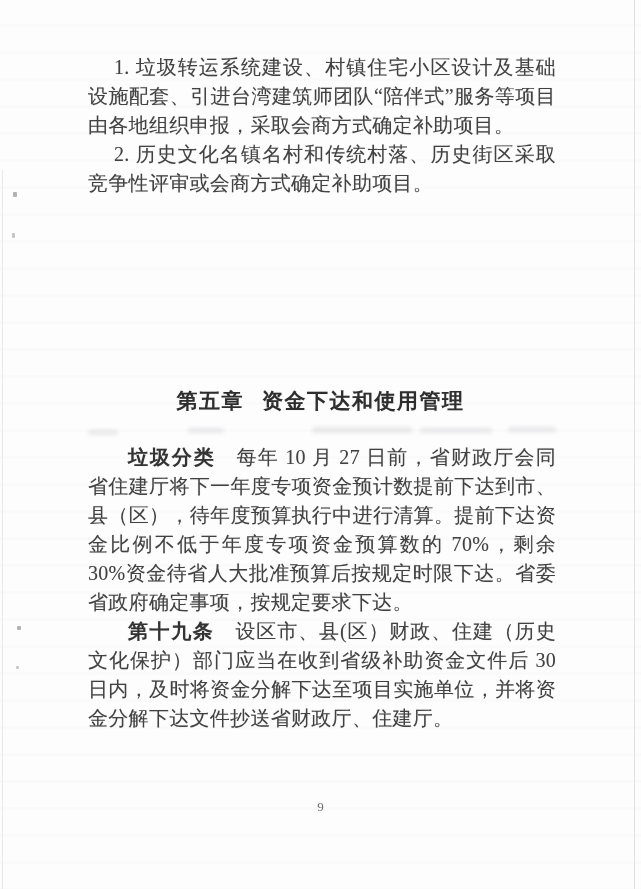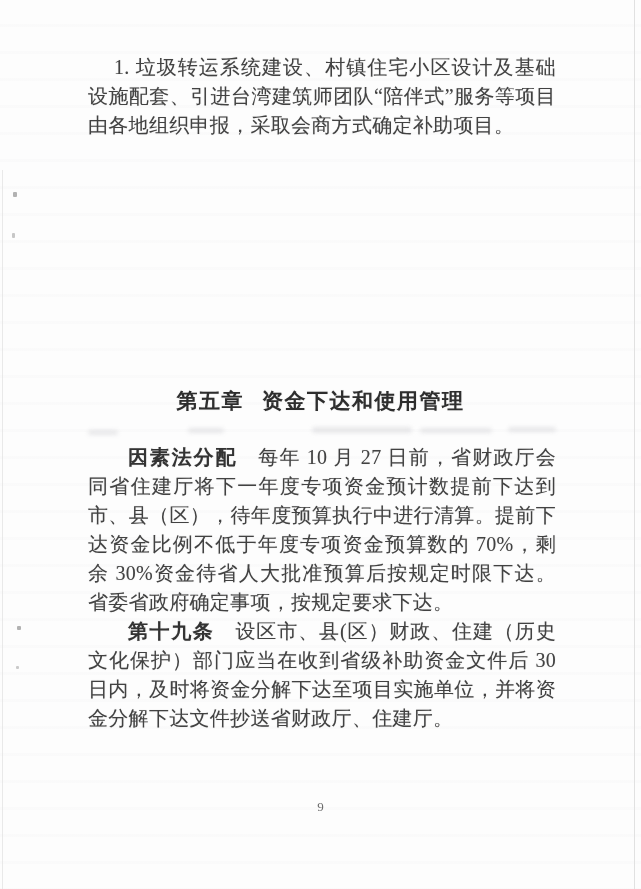--- a/index.html
+++ b/index.html
@@ -83,34 +83,35 @@
   .speck-3 { left: 17px; top: 626px; width: 4px; height: 4px; background: #8a8a8a; opacity: .65; }
   .speck-4 { left: 16px; top: 666px; width: 3px; height: 3px; background: #a0a0a0; opacity: .55; }
 </style>
 </head>
 <body>
 
 <div class="page">
 
   <div class="text-block block-top">
     <p class="para num-item">1. 垃圾转运系统建设、村镇住宅小区设计及基础设施配套、引进台湾建筑师团队“陪伴式”服务等项目由各地组织申报，采取会商方式确定补助项目。</p>
+    <p class="para num-item">2. 历史文化名镇名村和传统村落、历史街区采取竞争性评审或会商方式确定补助项目。</p>
   </div>
 
   <div class="chapter-heading">
     <span class="chapter-no">第五章</span><span>资金下达和使用管理</span>
   </div>
 
   <div class="ghost-smudge smudge-1"></div>
   <div class="ghost-smudge smudge-2"></div>
   <div class="ghost-smudge smudge-3"></div>
   <div class="ghost-smudge smudge-4"></div>
   <div class="ghost-smudge smudge-5"></div>
 
   <div class="text-block block-bottom">
-    <p class="para"><span class="article-label">因素法分配</span><span>每年 10 月 27 日前，省财政厅会同省住建厅将下一年度专项资金预计数提前下达到市、县（区），待年度预算执行中进行清算。提前下达资金比例不低于年度专项资金预算数的 70%，剩余 30%资金待省人大批准预算后按规定时限下达。省委省政府确定事项，按规定要求下达。</span></p>
+    <p class="para"><span class="article-label">垃圾分类</span><span>每年 10 月 27 日前，省财政厅会同省住建厅将下一年度专项资金预计数提前下达到市、县（区），待年度预算执行中进行清算。提前下达资金比例不低于年度专项资金预算数的 70%，剩余 30%资金待省人大批准预算后按规定时限下达。省委省政府确定事项，按规定要求下达。</span></p>
     <p class="para"><span class="article-label">第十九条</span><span>设区市、县(区）财政、住建（历史文化保护）部门应当在收到省级补助资金文件后 30 日内，及时将资金分解下达至项目实施单位，并将资金分解下达文件抄送省财政厅、住建厅。</span></p>
   </div>
 
   <div class="page-number">9</div>
 
   <div class="scan-speck speck-1"></div>
   <div class="scan-speck speck-2"></div>
   <div class="scan-speck speck-3"></div>
   <div class="scan-speck speck-4"></div>
 

